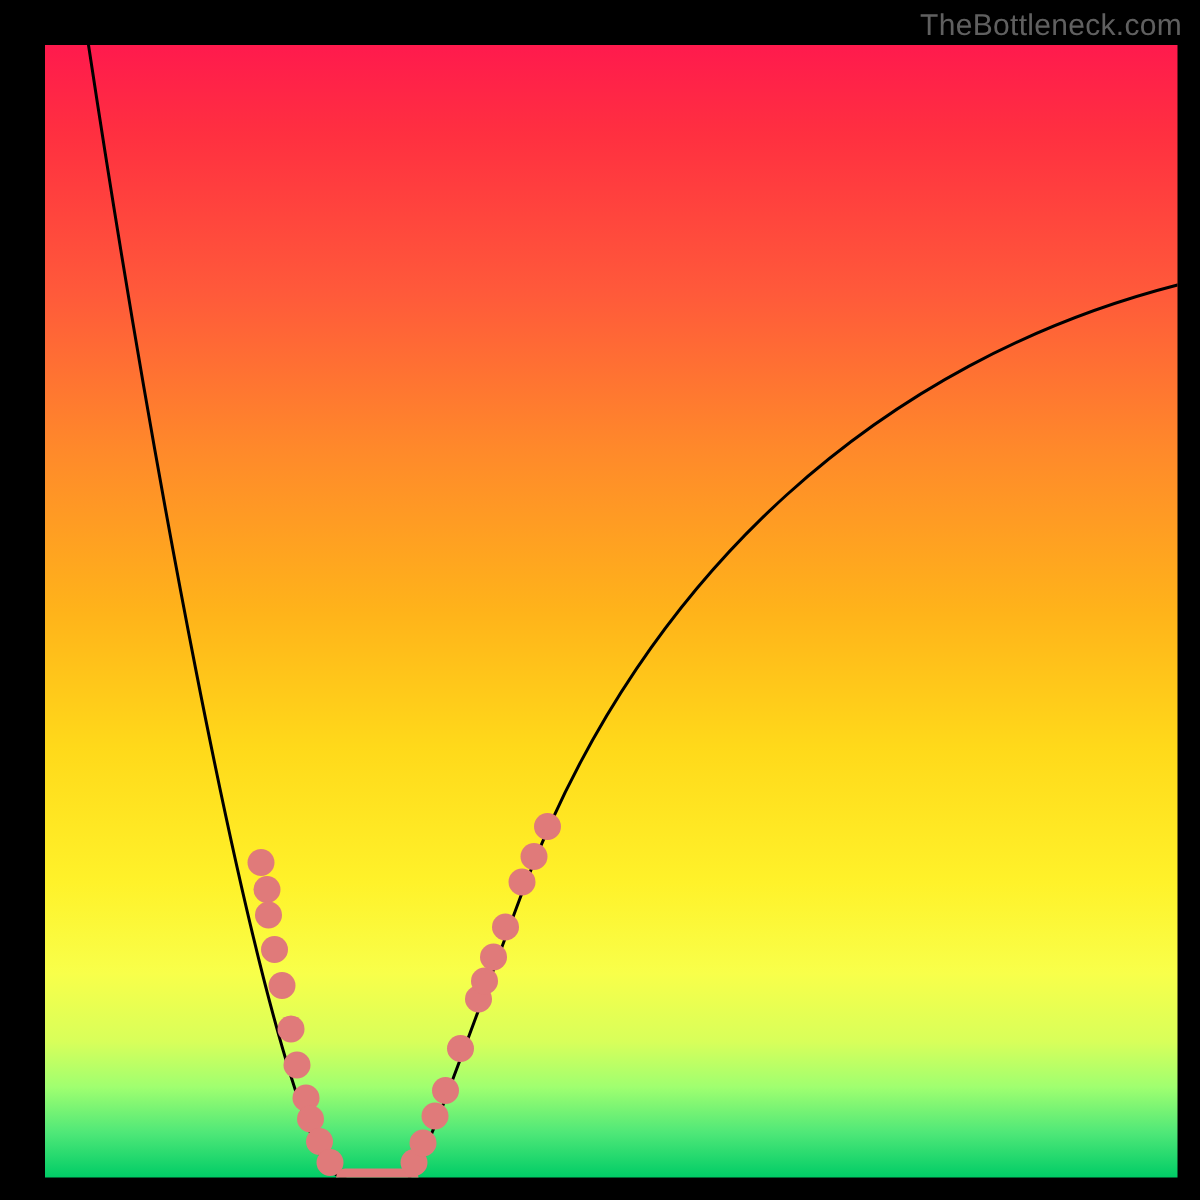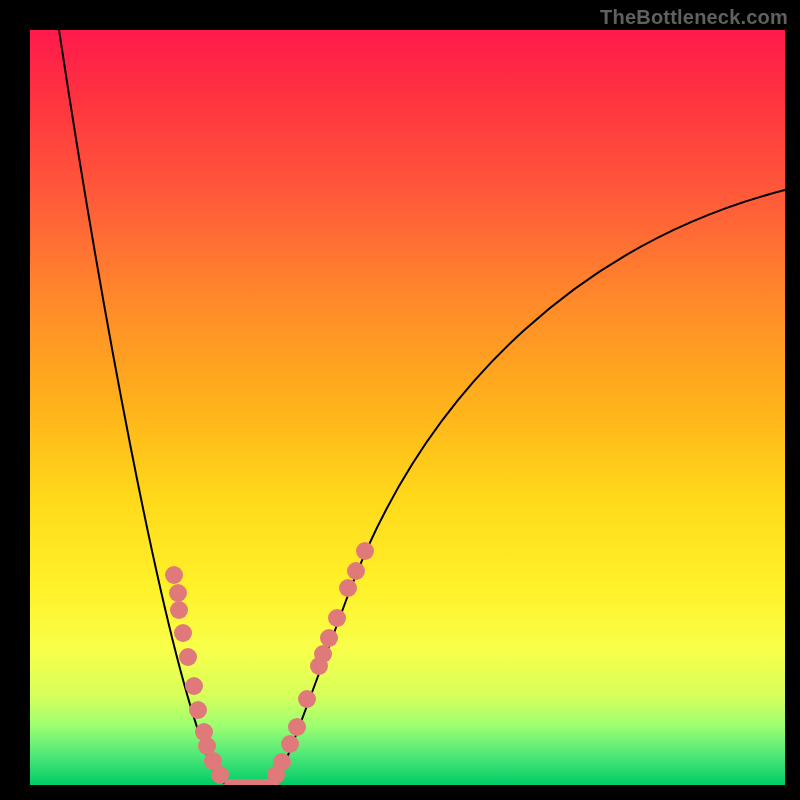--- a/index.html
+++ b/index.html
@@ -30,21 +30,21 @@
       #a0ff70 92%,
       #50e878 96%,
       #00cc66 100%);
   }
   .watermark {
     position: absolute;
     top: 6px;
     right: 12px;
     color: #606060;
     font-size: 20px;
-    font-weight: 700;
+    font-weight: 400;
     letter-spacing: 0.2px;
     z-index: 5;
     user-select: none;
   }
   svg.curves {
     position: absolute;
     left: 0;
     top: 0;
     width: 755px;
     height: 755px;

